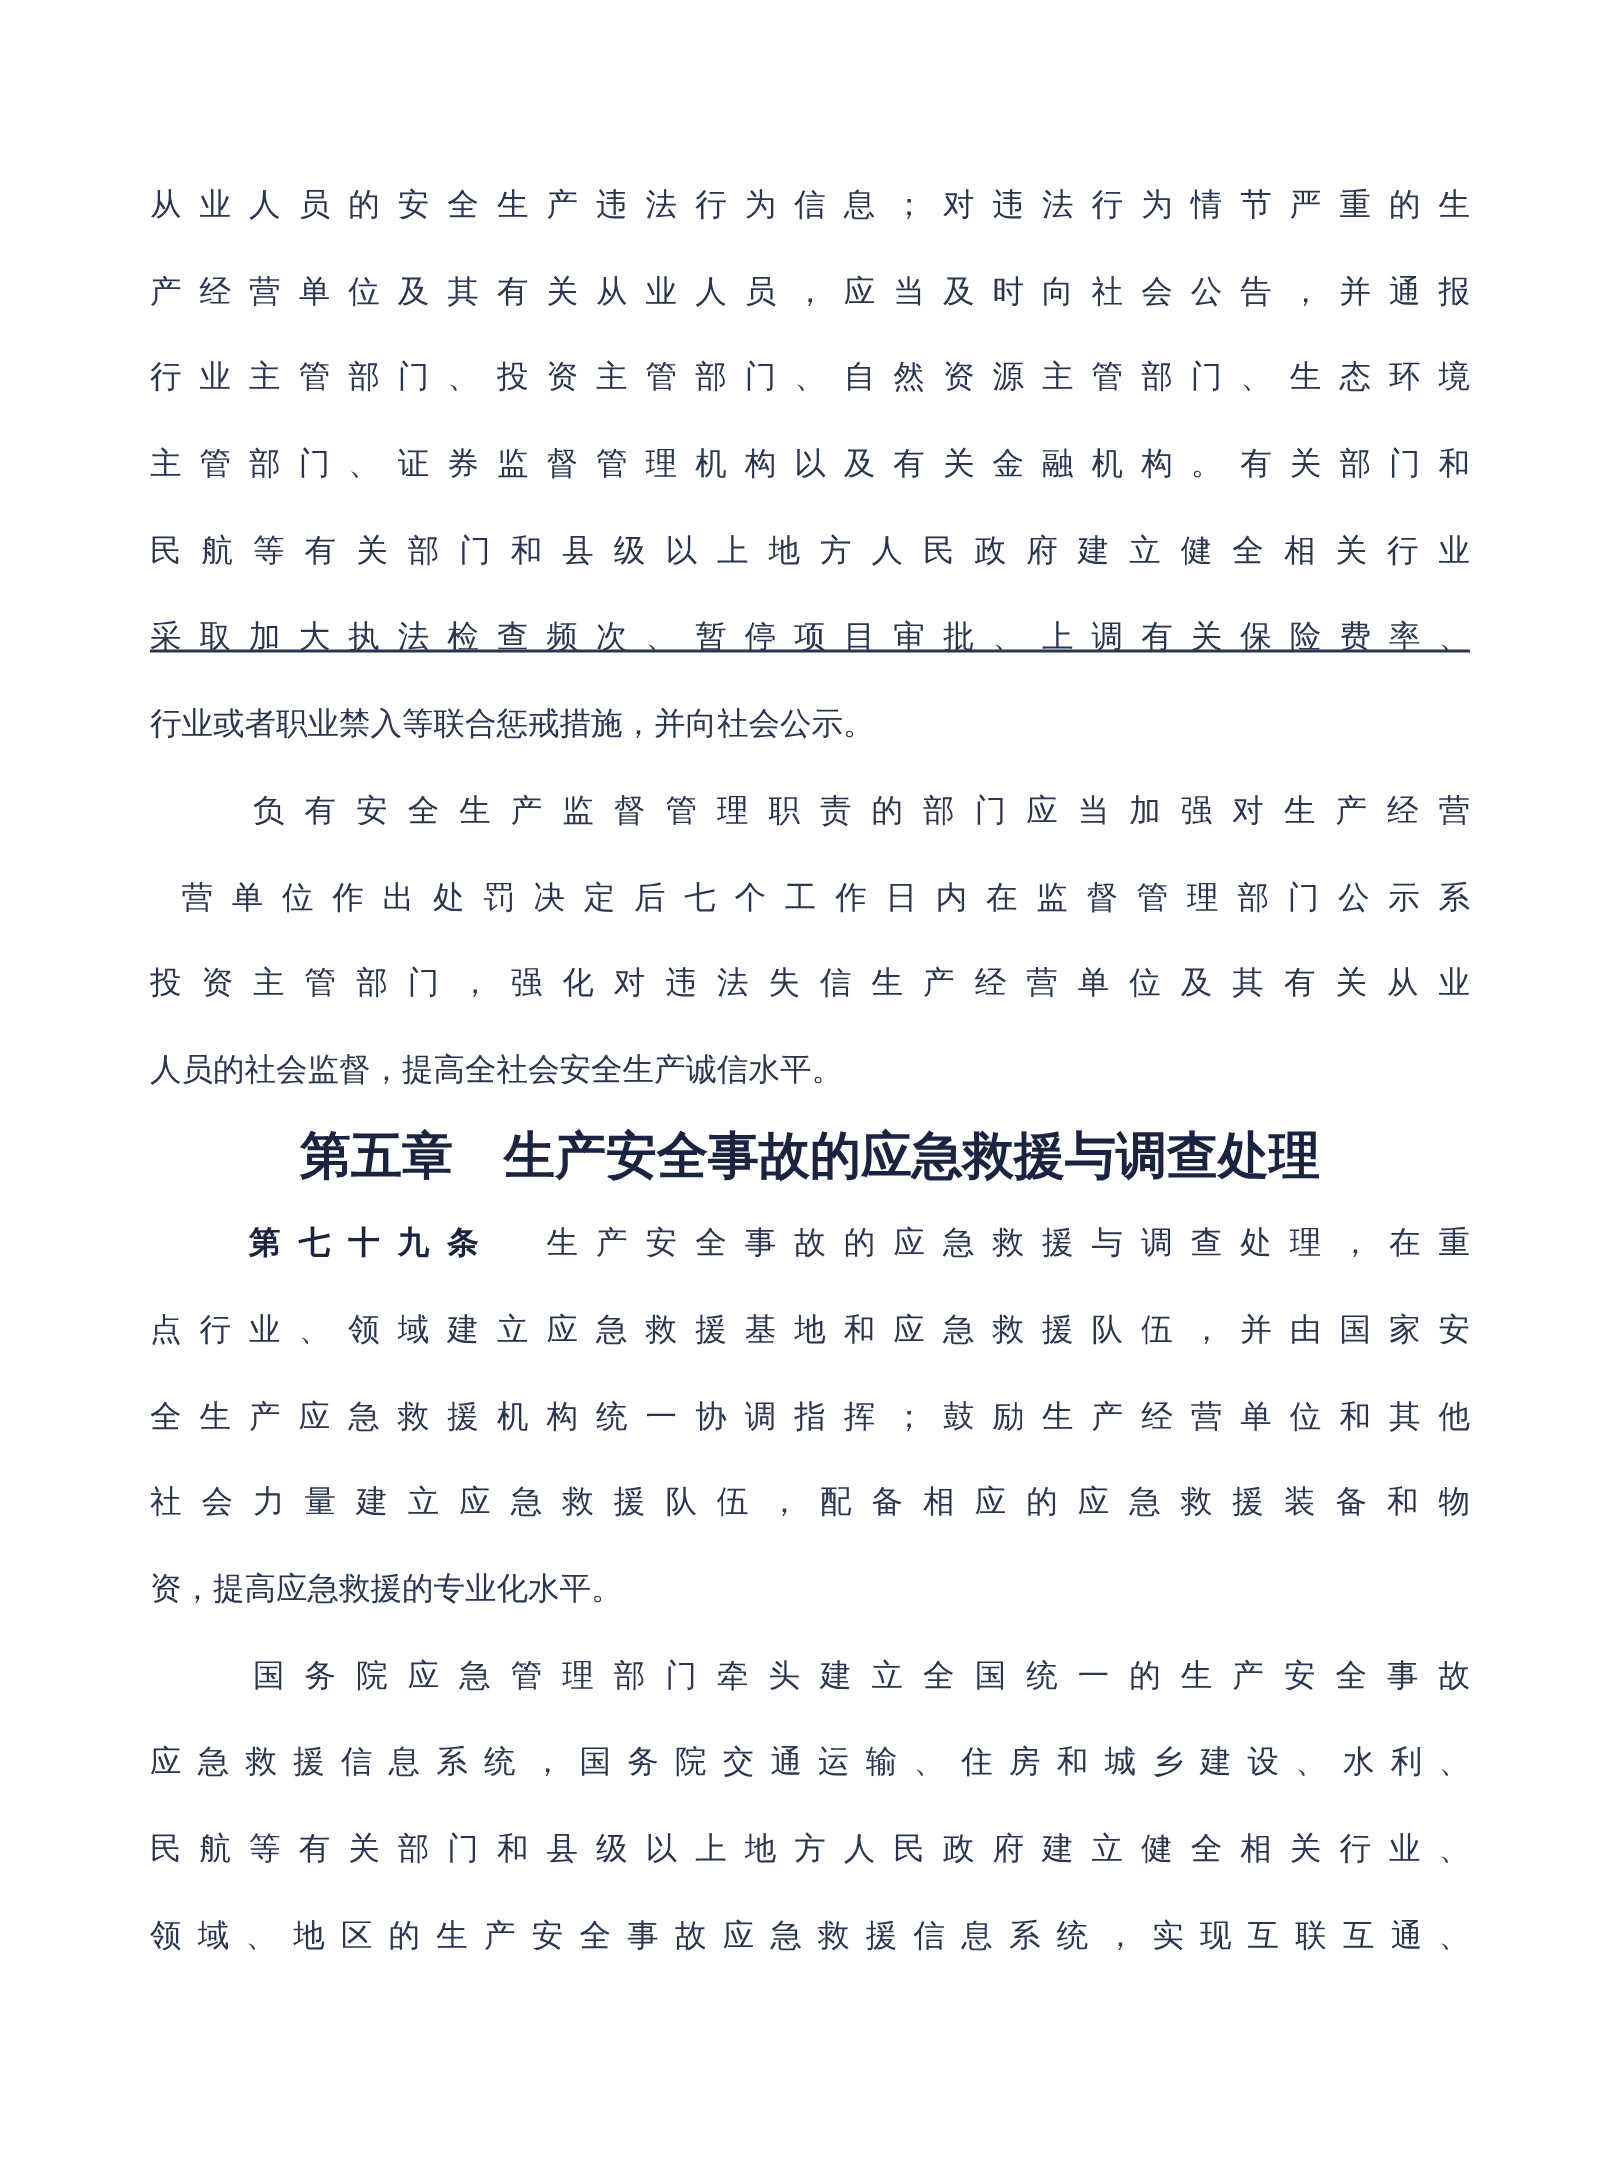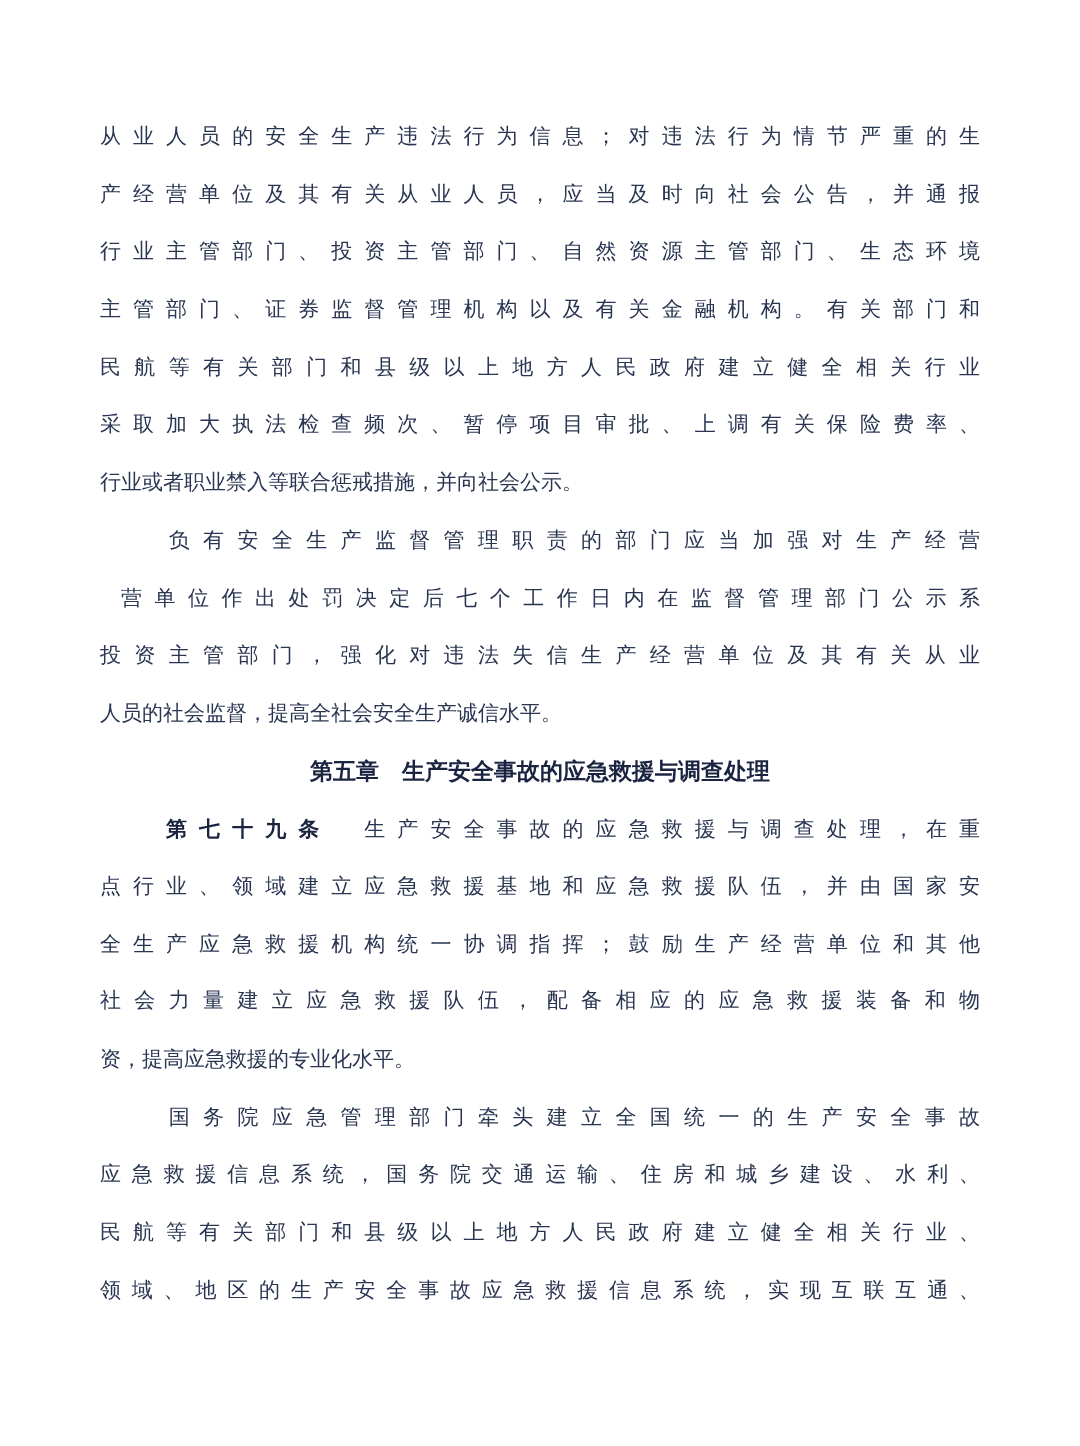--- a/index.html
+++ b/index.html
@@ -35,21 +35,21 @@
     color: #2a3552;
     text-align: justify;
     text-align-last: justify;
     overflow: hidden;
   }
   .line.last {
     text-align-last: left;
   }
   .heading-line {
     font-family: "Liberation Sans", "DejaVu Sans", sans-serif;
-    font-size: 23px;
+    font-size: 34px;
     font-weight: bold;
     color: #1a2340;
     text-align: center;
     text-align-last: center;
   }
   .article-no {
     font-family: "Liberation Sans", "DejaVu Sans", sans-serif;
     font-weight: bold;
     color: #1a2340;
   }
@@ -61,37 +61,37 @@
 <body style="background: rgb(255, 255, 255);">
 
 <div class="page">
   <div class="doc-body">
       <div class="block">
         <div class="line" style="color: rgb(42, 53, 82);">从业人员的安全生产违法行为信息；对违法行为情节严重的生</div>
         <div class="line" style="color: rgb(42, 53, 82);">产经营单位及其有关从业人员，应当及时向社会公告，并通报</div>
         <div class="line" style="color: rgb(42, 53, 82);">行业主管部门、投资主管部门、自然资源主管部门、生态环境</div>
         <div class="line" style="color: rgb(42, 53, 82);">主管部门、证券监督管理机构以及有关金融机构。有关部门和</div>
         <div class="line" style="color: rgb(42, 53, 82);">民航等有关部门和县级以上地方人民政府建立健全相关行业</div>
-        <div class="line" style="color: rgb(42, 53, 82);">采取加大执法检查频次、暂停项目审批、上调有关保险费率、</div>
+        <div class="line" style="color: rgb(42, 53, 82); text-decoration: underline;">采取加大执法检查频次、暂停项目审批、上调有关保险费率、</div>
         <div class="line last" style="color: rgb(42, 53, 82);">行业或者职业禁入等联合惩戒措施，并向社会公示。</div>
       </div>
       <div class="block">
         <div class="line" style="color: rgb(42, 53, 82);">　　负有安全生产监督管理职责的部门应当加强对生产经营</div>
         <div class="line" style="color: rgb(42, 53, 82); margin-left: 21px;">营单位作出处罚决定后七个工作日内在监督管理部门公示系</div>
         <div class="line" style="color: rgb(42, 53, 82);">投资主管部门，强化对违法失信生产经营单位及其有关从业</div>
         <div class="line last" style="color: rgb(42, 53, 82);">人员的社会监督，提高全社会安全生产诚信水平。</div>
       </div>
       <div class="block">
         <div class="line heading-line" style="color: rgb(26, 35, 64);">第五章　生产安全事故的应急救援与调查处理</div>
       </div>
       <div class="block">
         <div class="line"><span class="seg">　　</span><span class="article-no">第七十九条</span><span class="seg">　生产安全事故的应急救援与调查处理，在重</span></div>
         <div class="line" style="color: rgb(42, 53, 82);">点行业、领域建立应急救援基地和应急救援队伍，并由国家安</div>
         <div class="line" style="color: rgb(42, 53, 82);">全生产应急救援机构统一协调指挥；鼓励生产经营单位和其他</div>
-        <div class="line" style="color: rgb(42, 53, 82); font-family: Liberation Mono, monospace;">社会力量建立应急救援队伍，配备相应的应急救援装备和物</div>
+        <div class="line" style="color: rgb(42, 53, 82);">社会力量建立应急救援队伍，配备相应的应急救援装备和物</div>
         <div class="line last" style="color: rgb(42, 53, 82);">资，提高应急救援的专业化水平。</div>
       </div>
       <div class="block">
         <div class="line" style="color: rgb(42, 53, 82);">　　国务院应急管理部门牵头建立全国统一的生产安全事故</div>
         <div class="line" style="color: rgb(42, 53, 82);">应急救援信息系统，国务院交通运输、住房和城乡建设、水利、</div>
         <div class="line" style="color: rgb(42, 53, 82);">民航等有关部门和县级以上地方人民政府建立健全相关行业、</div>
         <div class="line" style="color: rgb(42, 53, 82);">领域、地区的生产安全事故应急救援信息系统，实现互联互通、</div>
       </div>
     </div>
 </div>

